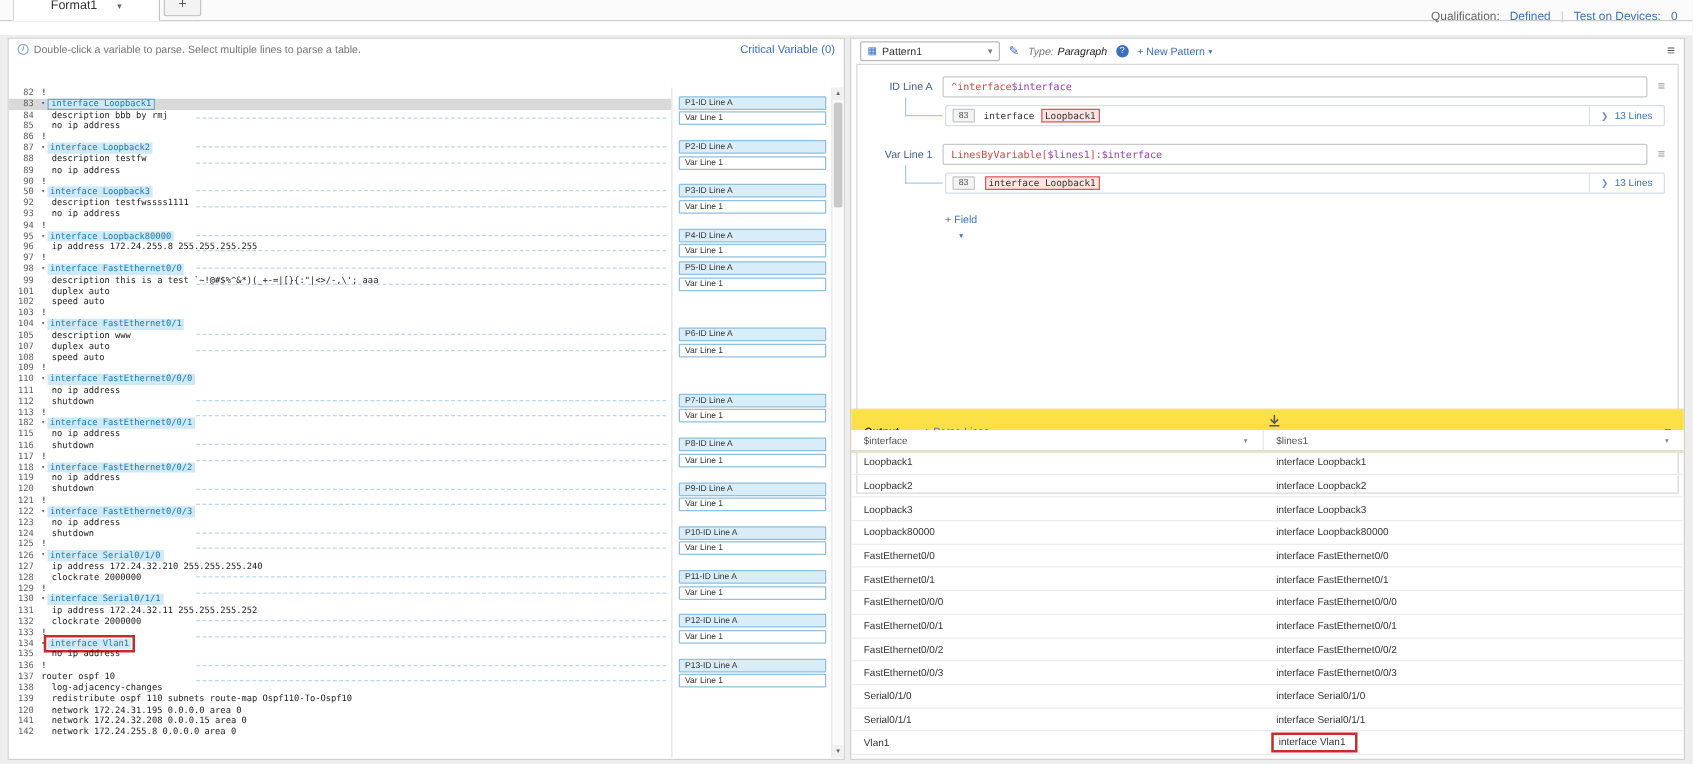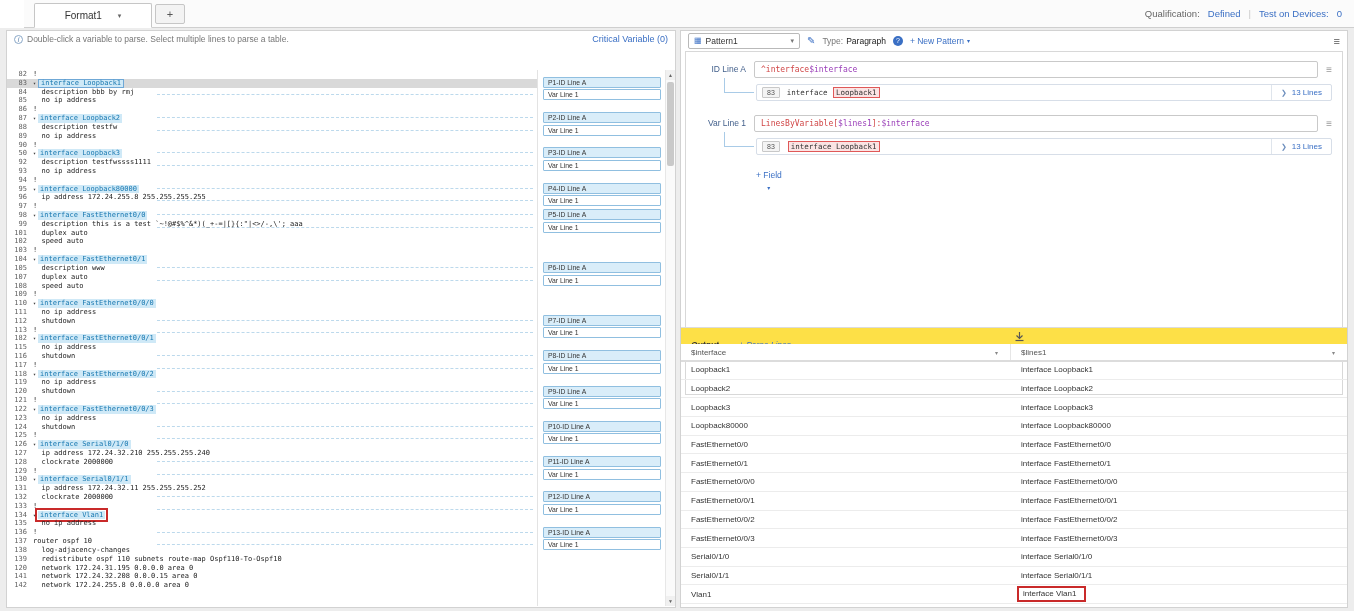--- a/index.html
+++ b/index.html
@@ -1,20 +1,20 @@
 <!DOCTYPE html>
 <html><head>
 <meta charset="utf-8">
 <style>
   * { margin:0; padding:0; box-sizing:border-box; }
   html,body { width:1354px; height:611px; overflow:hidden; }
   body { font-family:"Liberation Sans", sans-serif; background:#fff; position:relative; color:#333; font-size:10px; }
 
   
-  .tabbar { height:28px; background:#fbfbfb; border-bottom:1px solid #cfcfcf; display:flex; align-items:flex-end; position:relative;margin-left:24px; }
+  .tabbar { height:17px; background:#fbfbfb; border-bottom:1px solid #cfcfcf; display:flex; align-items:flex-end; position:relative; }
   .tab { margin-left:10px; width:118px; height:25px; border:1px solid #c6c6c6; border-bottom:1px solid #fff; background:#fff; display:flex; align-items:center; justify-content:center; gap:16px; font-size:10px; color:#333; border-radius:2px 2px 0 0; position:relative; top:1px; cursor:pointer; }
   .tab .chev { color:#666; font-size:7px; }
   .addtab { width:30px; height:20px; border:1px solid #c6c6c6; background:#f3f3f3; margin-left:3px; margin-bottom:3px; display:flex; align-items:center; justify-content:center; color:#555; font-size:11px; cursor:pointer; border-radius:2px; }
   .topright { position:absolute; right:12px; top:8px; font-size:9.5px; color:#666; display:flex; gap:8px; align-items:center; }
   .link { color:#3a6fc4; cursor:pointer; }
   .sep { color:#c9c9c9; }
 
   
   .main { position:absolute; top:28px; left:0; right:0; bottom:0; background:#ededed; }
   .panel { position:absolute; background:#fff; border:1px solid #d2d2d2; }
@@ -57,21 +57,21 @@
   .vscroll { position:absolute; right:0; top:39px; bottom:1px; width:10px; background:#fafafa; border-left:1px solid #e7e7e7; }
   .scroll-btn { position:absolute; left:0; right:0; height:10px; font-size:5px; line-height:10px; text-align:center; color:#666; background:#f0f0f0; cursor:pointer; }
   .scroll-btn.up { top:0; } .scroll-btn.down { bottom:0; }
   .scroll-thumb { position:absolute; left:1px; right:1px; top:12px; height:84px; background:#c9c9c9; border-radius:2px; cursor:grab; }
 
   
   .pattern-bar { height:19px; display:flex; align-items:center; gap:7px; padding:0 7px; }
   .pattern-select { width:112px; }
   .pattern-ico { color:#3a6fc4; font-size:8px; }
   .pencil { font-size:10px; }
-  .type-label { display:flex; gap:3px; font-size:8.5px; color:#777; align-items:flex-start; }
+  .type-label { display:flex; gap:3px; font-size:8.5px; color:#777; align-items:flex-start;font-style:italic; }
   .type-label b { color:#222; font-weight:normal; }
   .help-icon { width:10px; height:10px; border-radius:50%; background:#3a6fc4; color:#fff; font-size:7px; line-height:10px; text-align:center; cursor:pointer; }
   .np { font-size:8.5px; display:flex; gap:3px; align-items:center; }
   .np .chev { font-size:6px; }
   .burger { margin-left:auto; color:#555; font-size:11px; cursor:pointer; }
 
   .pattern-card { position:absolute; left:4px; right:4px; top:20px; height:344px; border:1px solid #d8d8d8; background:#fff; }
   .prow { position:absolute; left:12px; right:10px; height:18px; display:flex; align-items:center; gap:8px; }
   .prow-label { width:48px; text-align:right; font-size:8.5px; color:#44618c; flex:none; }
   .pinput { flex:1; height:17px; border:1px solid #c9c9c9; display:flex; align-items:center; padding:0 6px; font-family:"DejaVu Sans Mono",monospace; font-size:8px; background:#fff; border-radius:2px; cursor:text; }

